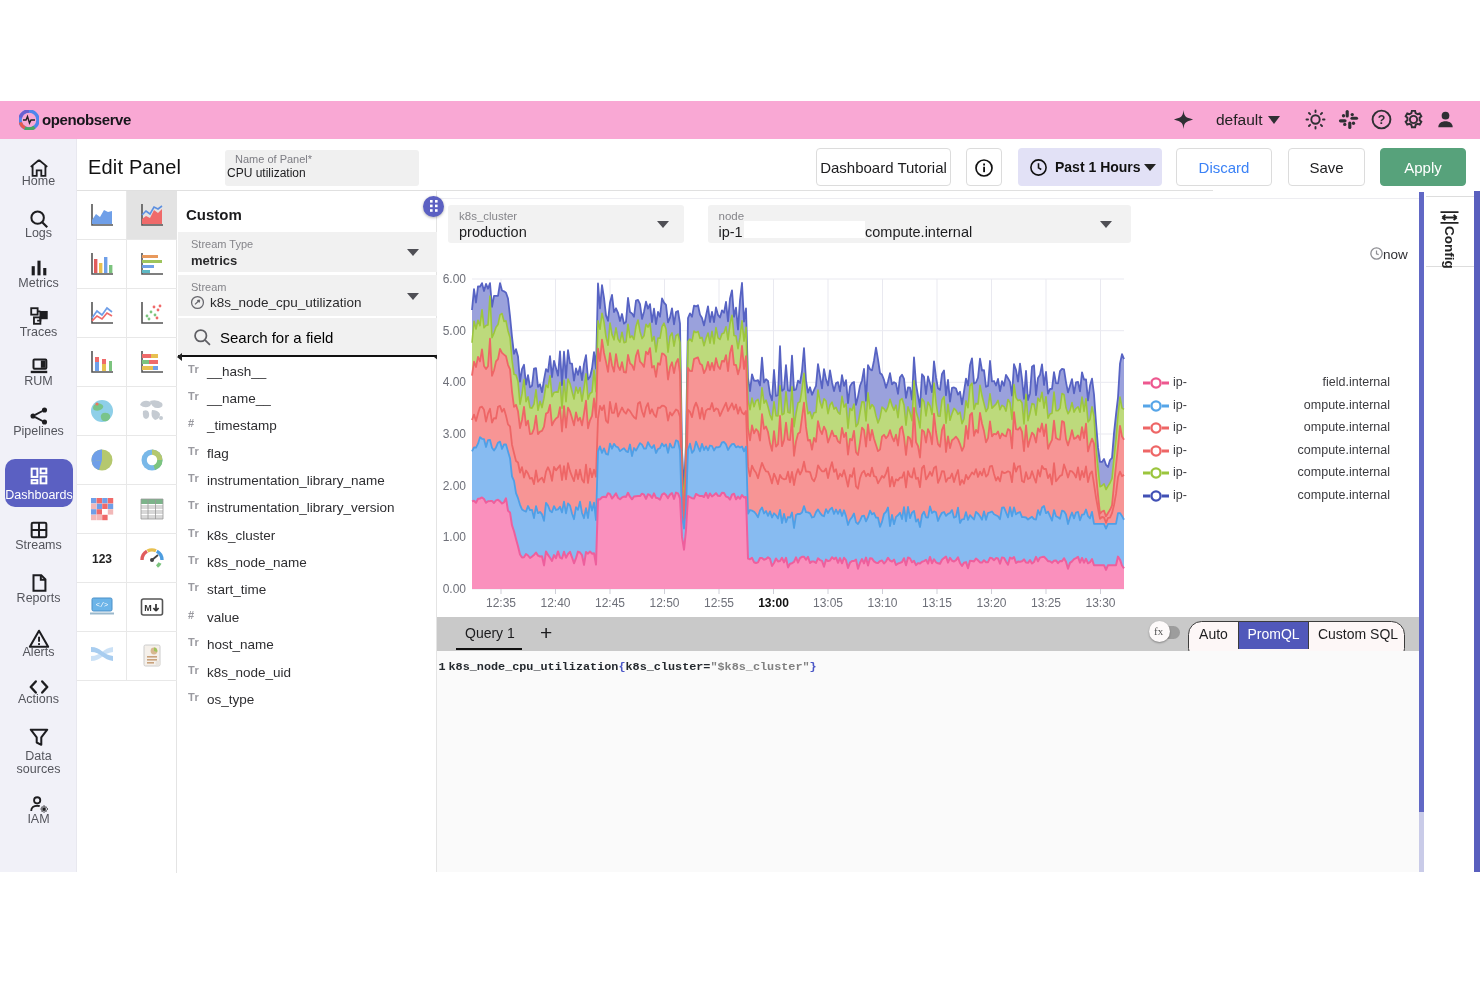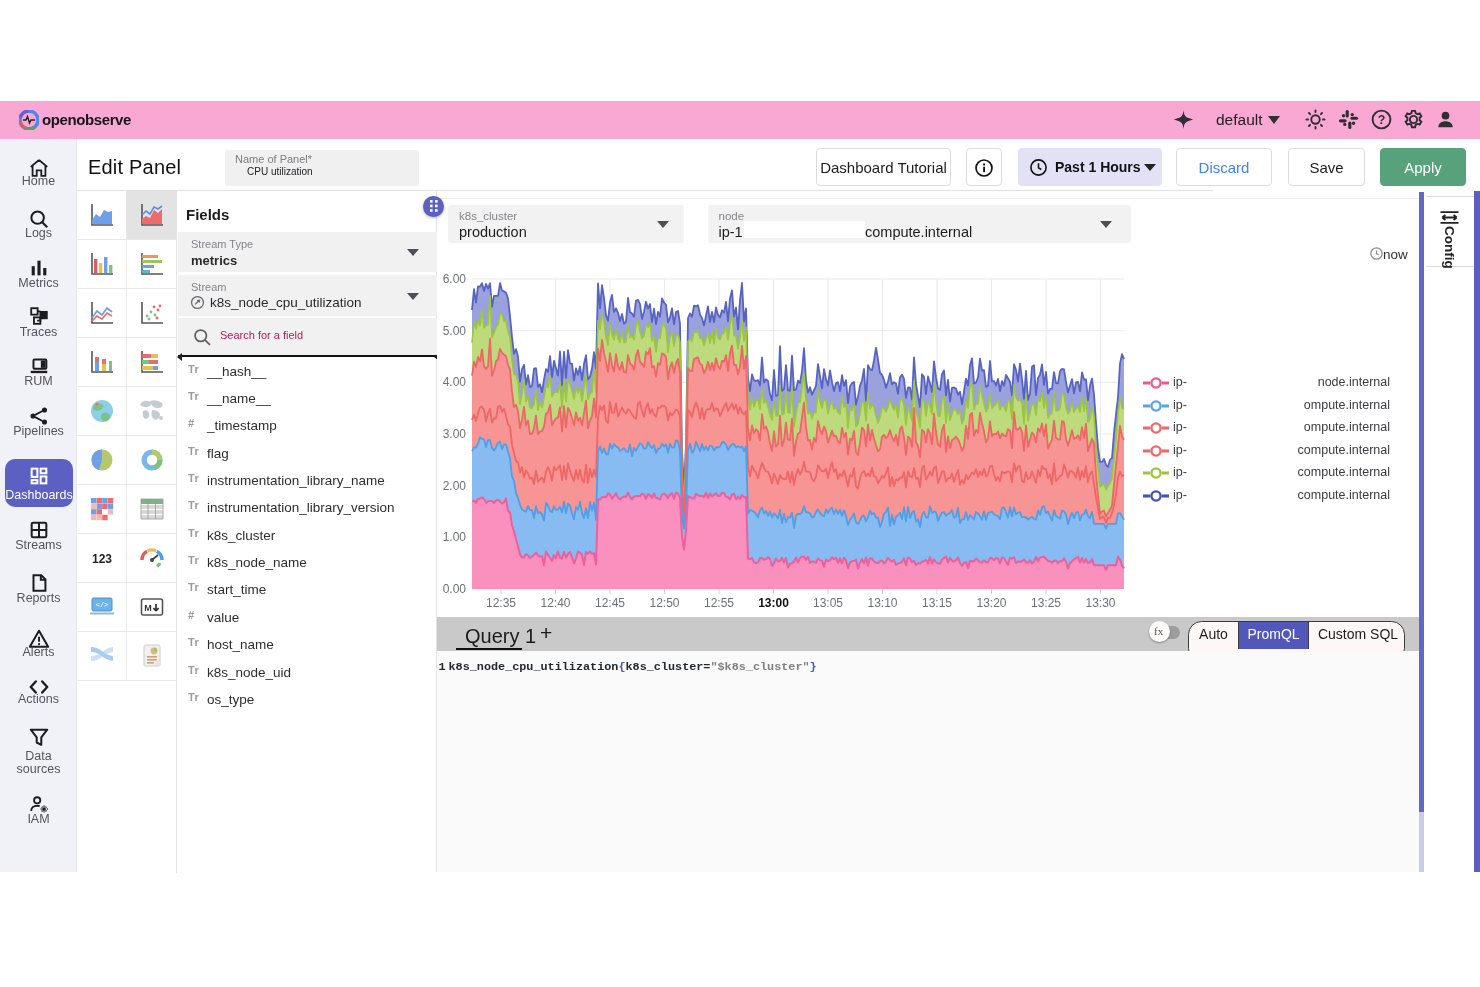--- a/index.html
+++ b/index.html
@@ -16,49 +16,49 @@
 .nav-it { position:absolute; width:77px; text-align:center; }
 .nav-lb { position:absolute; width:77px; text-align:center; font-size:12.5px; color:#54555c; }
 .nav-ic { display:inline-block; }
 #dashact { left:5px; top:320.5px; width:68px; height:48px; background:#5b60c2; border-radius:10px; }
 #dashact .lb { position:absolute; left:0; top:29px; width:68px; text-align:center; color:#fff; font-size:12.5px; }
 
 #phead { left:77px; top:138.5px; width:1136px; height:52px; background:#fff; border-bottom:1px solid #e0e0e0; }
 #ptitle { left:11px; top:17px; font-size:20px; font-weight:500; color:#111; letter-spacing:0.2px;}
 #namebox { left:148px; top:11.5px; width:194px; height:36px; background:#f0f0f0; border-radius:3px; }
 #namebox .l1 { position:absolute; left:10px; top:3px; font-size:11px; color:#7c7c83; }
-#namebox .l2 { position:absolute; left:22px; top:15.5px; font-size:10px; color:#1d1d1f; }
+#namebox .l2 { position:absolute; left:2px; top:15.5px; font-size:12px; color:#1d1d1f; }
 .tbtn { position:absolute; top:9.5px; height:38px; border:1px solid #dcdcdc; border-radius:4px; background:#fff; font-size:15px; color:#1c1c1e; text-align:center; }
 
 #grid { left:77px; top:190.5px; width:100px; height:682px; background:#fff; border-right:1px solid #e4e4e4; }
 .gcell { position:absolute; width:50px; height:49.1px; border-bottom:1px solid #e8e8e8; }
 .gcell.c1 { left:0; border-right:1px solid #e8e8e8; }
 .gcell.c2 { left:50px; }
 .gsel { background:#e3e3e3; }
 
 #fields { left:177px; top:190.5px; width:260px; height:681.5px; background:#fff; border-right:1px solid #e4e4e4; }
 #ftitle { left:9px; top:15px; font-size:15px; font-weight:bold; color:#1b1b1d; }
 .selbox { position:absolute; left:1px; width:258.5px; background:#f1f1f1; }
 .selbox .lab { position:absolute; left:13px; font-size:11px; color:#85858a; top:6px;}
 .selbox .val { position:absolute; left:13px; font-size:13px; font-weight:bold; color:#2a2a2c; }
 .caret { position:absolute; width:0; height:0; border-left:6px solid transparent; border-right:6px solid transparent; border-top:7px solid #4f4f55; }
 #search { position:absolute; left:1px; top:127.5px; width:258.5px; height:39px; background:#f1f1f1; border-bottom:2px solid #111; }
-#search .ph { position:absolute; left:42px; top:11px; font-size:11px; color:#be185d; }
+#search .ph { position:absolute; left:42px; top:11px; font-size:15px; color:#000000; }
 .frow { position:absolute; left:0; width:258px; height:27.4px; }
 .ficon { position:absolute; left:11px; top:5px; font-size:11px; color:#9a9aa0; font-weight:bold; letter-spacing:0.5px;}
 .fname { position:absolute; left:30px; top:6px; font-size:13.5px; color:#2e2e31; }
 
 #cpanel { left:437px; top:190.5px; width:982px; height:681.5px; background:#fff; }
 .dbox { position:absolute; background:#f2f2f2; border-radius:3px; height:37.5px; top:14.5px; }
 .dbox .lab { position:absolute; left:11px; top:4.5px; font-size:11.5px; color:#85858a; }
 .dbox .val { position:absolute; left:11px; top:19px; font-size:14.5px; font-weight:500; color:#1d1d1f; }
 #dragdots { left:-14px; top:5px; width:21px; height:21px; background:#5b60c2; border-radius:50%; box-shadow:0 1px 3px rgba(0,0,0,.3); }
 
 #qbar { left:437px; top:617px; width:982px; height:33.5px; background:#c9c9c9; }
-#qtab { position:absolute; left:28px; top:8px; font-size:20px; color:#1c1c1e; }
+#qtab { position:absolute; left:28px; top:8px; font-size:14px; color:#1c1c1e; }
 #qunder { position:absolute; left:19px; top:30.5px; width:66px; height:2.5px; background:#111; }
 #qplus { position:absolute; left:103px; top:4px; font-size:21px; color:#1c1c1e; font-weight:400;}
 #qcode { left:437px; top:650.5px; width:982px; height:221.5px; background:#fafafa; }
 .mono { font-family:"Liberation Mono", monospace; font-size:11.8px; font-weight:600; color:#24292e; }
 
 #sb1t { left:1418.7px; top:192px; width:5.8px; height:680px; background:#c9cbe8; }
 #sb1 { left:1418.7px; top:192px; width:5.8px; height:620px; background:#6168c5; }
 #cfg { left:1425.5px; top:190.5px; width:48px; height:681.5px; background:#fff; }
 #cfgtab { position:absolute; left:0; top:5.5px; width:48px; height:71px; border-top:1px solid #ddd; border-bottom:1px solid #ddd; }
 #sb2 { left:1473.5px; top:190.5px; width:6.5px; height:681.5px; background:#595fbe; }
@@ -488,21 +488,21 @@
               <rect x="10" y="18" width="10" height="1.6"></rect>
               <rect x="10" y="21" width="7" height="1.6"></rect>
             </g>
             <circle cx="21" cy="22" r="2.6" fill="#e8e4de"></circle>
           </svg>
         </div>
       </div>
   </div>
 
   <div id="fields" class="abs">
-    <div id="ftitle" class="abs">Fields</div>
+    <div id="ftitle" class="abs">Custom</div>
     <div class="selbox" style="top:41.5px;height:39.5px;">
       <div class="lab">Stream Type</div>
       <div class="val" style="top:21px;">metrics</div>
       <div class="caret" style="left:229px;top:17px;"></div>
     </div>
     <div class="selbox" style="top:84px;height:41px;">
       <div class="lab">Stream</div>
       <svg class="abs" style="left:12px;top:20px" width="15" height="15" viewBox="0 0 24 24">
           <circle cx="12" cy="12" r="9.5" fill="none" stroke="#66666c" stroke-width="2"></circle>
           <path d="M8 15 L15.5 8 M15.5 8 l-1 4 M15.5 8 l-4 1" stroke="#66666c" stroke-width="2" fill="none"></path>
@@ -676,21 +676,21 @@
             <text x="663.5" y="416" text-anchor="middle">13:30</text>
           </g>
         </svg>
       </div>
 
     <svg class="abs" style="left:706px;top:186.5px" width="26" height="12" viewBox="0 0 26 12">
         <path d="M0 6 H7 M19 6 H26" stroke="#ed588f" stroke-width="3"></path>
         <circle cx="13" cy="6" r="4.6" fill="#fff" stroke="#ed588f" stroke-width="2.4"></circle>
       </svg>
 <div class="abs" style="left:736px;top:184.5px;font-size:12.5px;color:#3c3c40;">ip-</div>
-<div class="abs" style="left:753px;top:184.5px;width:200px;text-align:right;font-size:12.5px;color:#3c3c40;">node.internal</div>
+<div class="abs" style="left:753px;top:184.5px;width:200px;text-align:right;font-size:12.5px;color:#3c3c40;">field.internal</div>
 <svg class="abs" style="left:706px;top:209.0px" width="26" height="12" viewBox="0 0 26 12">
         <path d="M0 6 H7 M19 6 H26" stroke="#56a5e8" stroke-width="3"></path>
         <circle cx="13" cy="6" r="4.6" fill="#fff" stroke="#56a5e8" stroke-width="2.4"></circle>
       </svg>
 <div class="abs" style="left:736px;top:207.0px;font-size:12.5px;color:#3c3c40;">ip-</div>
 <div class="abs" style="left:753px;top:207.0px;width:200px;text-align:right;font-size:12.5px;color:#3c3c40;">ompute.internal</div>
 <svg class="abs" style="left:706px;top:231.5px" width="26" height="12" viewBox="0 0 26 12">
         <path d="M0 6 H7 M19 6 H26" stroke="#ee6666" stroke-width="3"></path>
         <circle cx="13" cy="6" r="4.6" fill="#fff" stroke="#ee6666" stroke-width="2.4"></circle>
       </svg>

